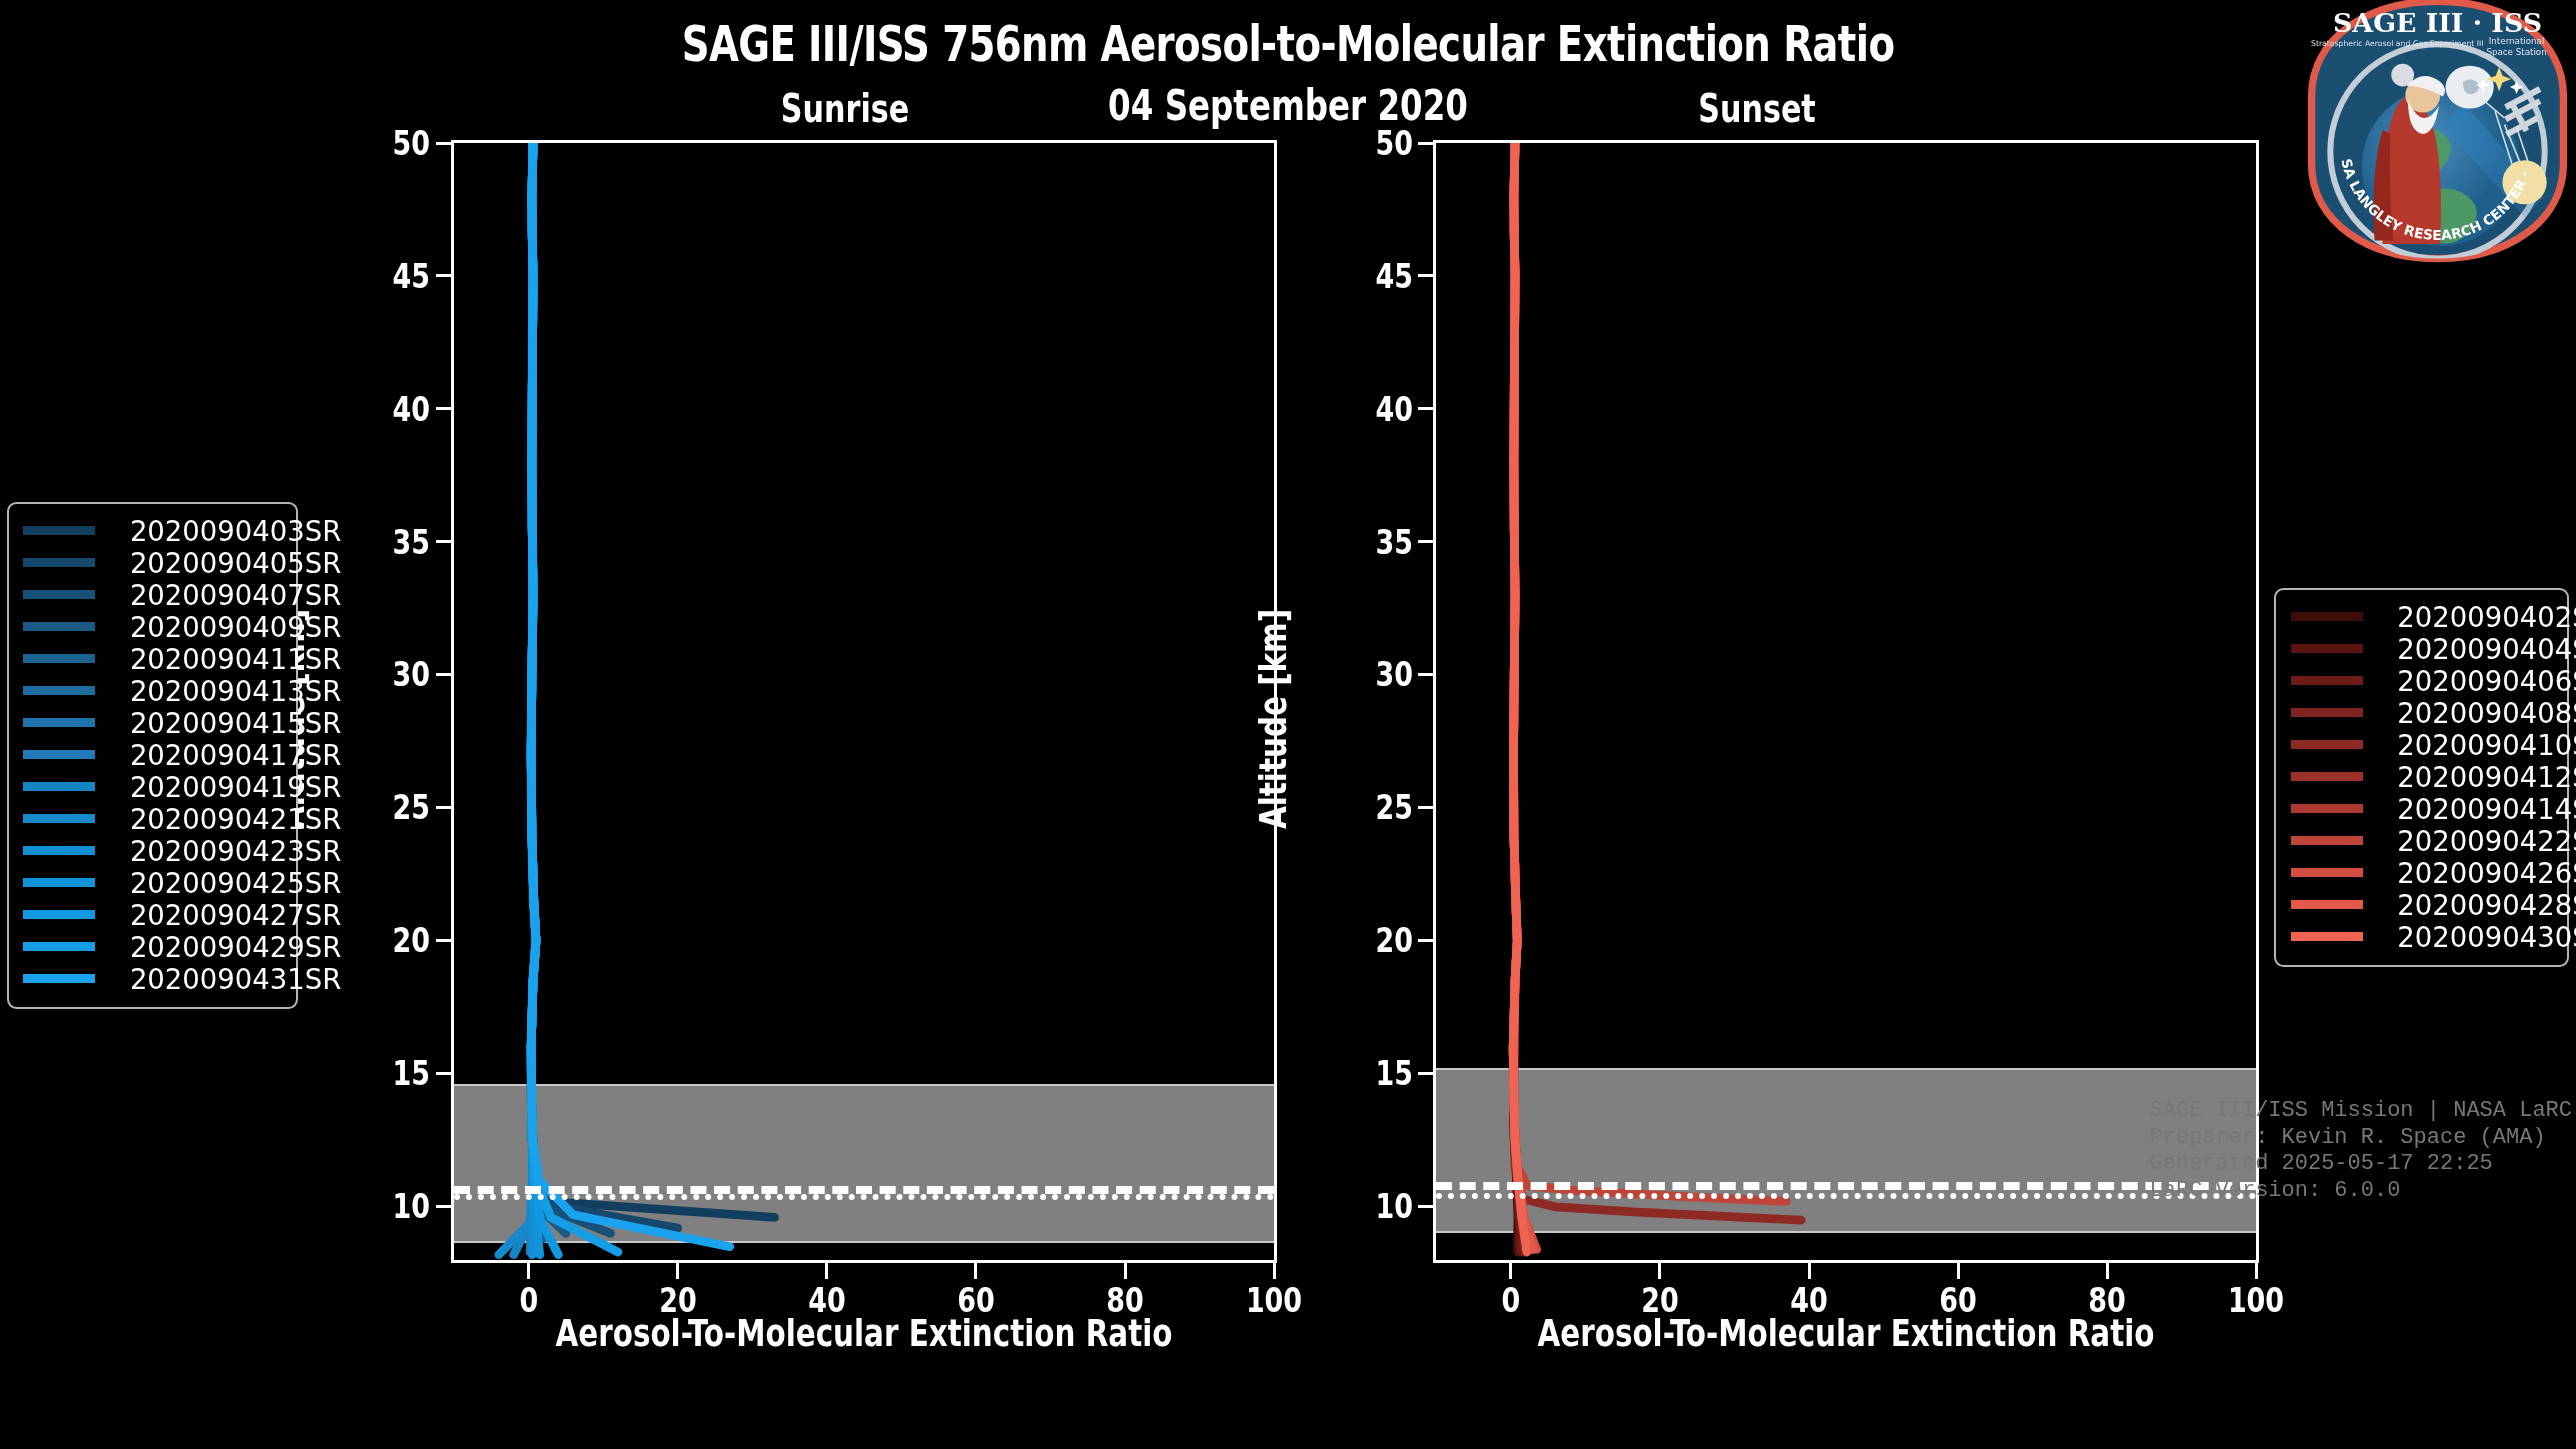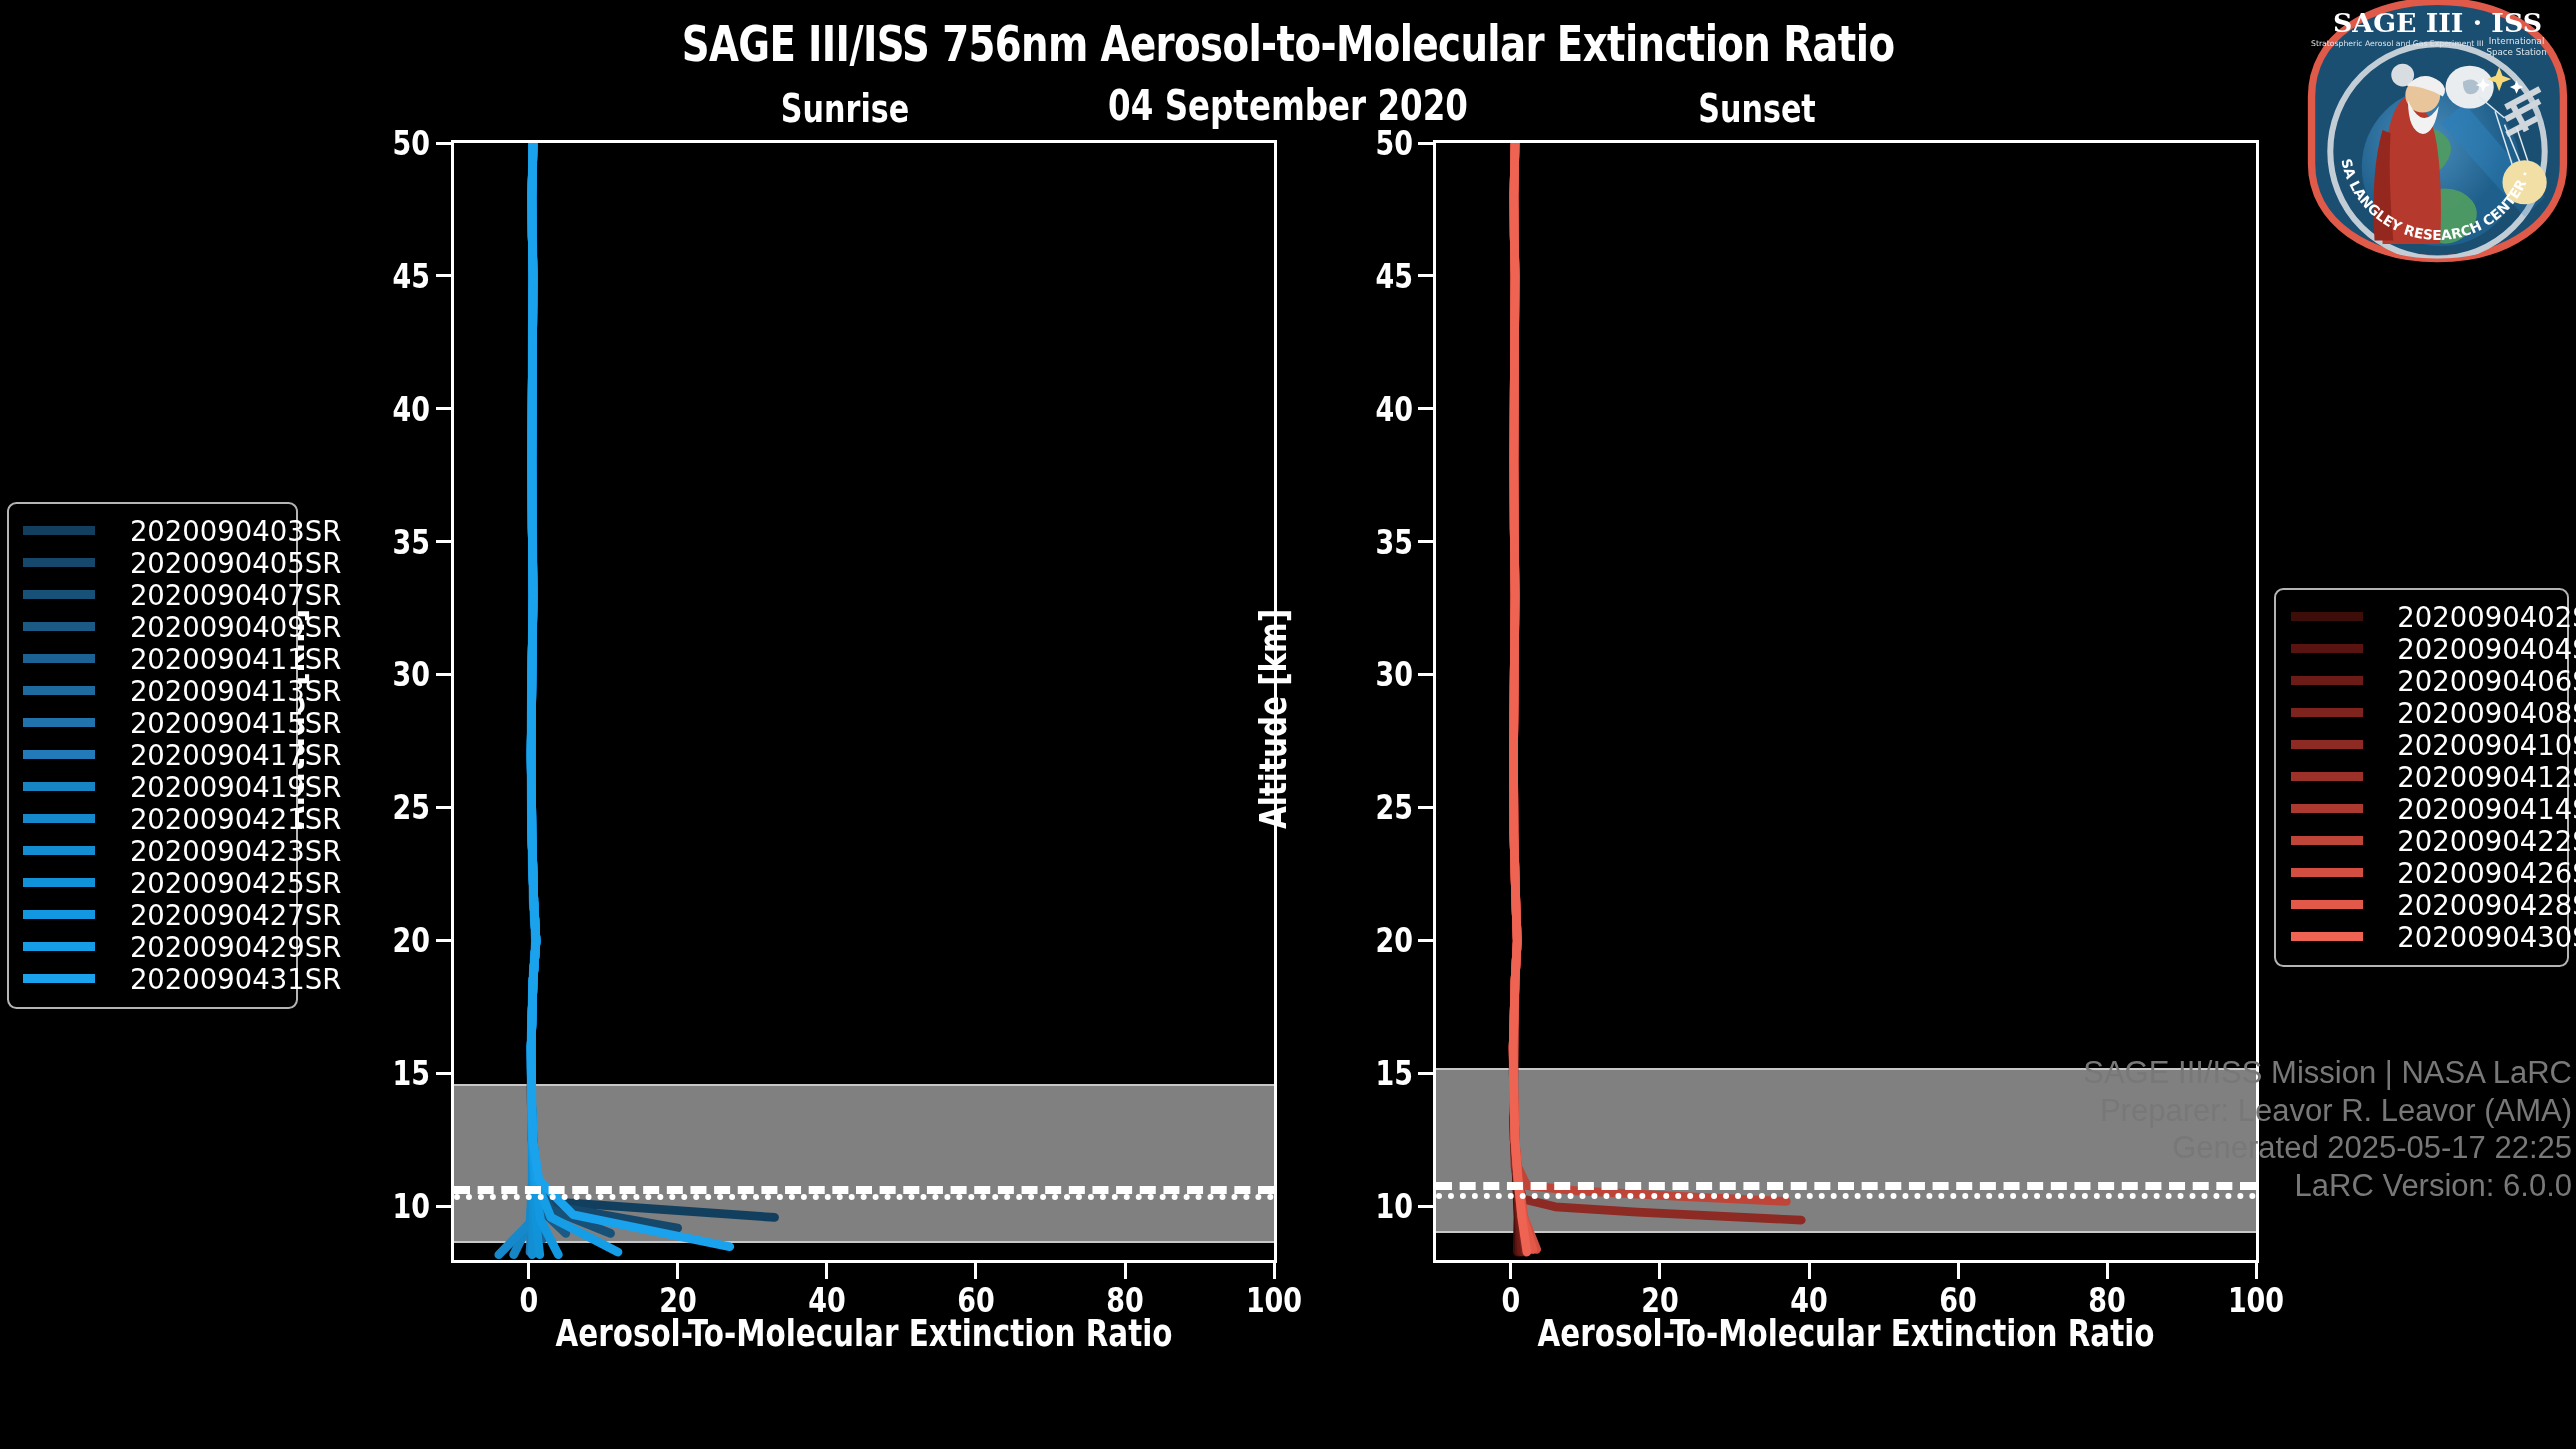--- a/index.html
+++ b/index.html
@@ -112,23 +112,23 @@
   .tropo-row { display: flex; align-items: center; height: 33px; }
   .tropo-key { width: 70px; margin-right: 16px; flex: none; display: flex; align-items: center; justify-content: center; }
   .key-dashed { width: 70px; height: 0; border-top: 8.7px dashed #fff; }
   .key-dotted { width: 70px; height: 0; border-top: 7.4px dotted #fff; }
   .key-range  { width: 70px; height: 23px; background: #787f87; border: 2px solid #c8c8c8; }
   .tropo-text { color: #fff; font-size: 27.5px; font-family: "DejaVu Sans", sans-serif; white-space: nowrap; }
 
   
   #credits {
     position: absolute; right: 4px; bottom: 4px;
-    text-align: right;
-    color: #787878; font-size: 31px; line-height: 1.22;
-    font-family: Liberation Sans, sans-serif;
+    text-align: left;
+    color: #787878; font-size: 22px; line-height: 1.22;
+    font-family: Liberation Mono, monospace;
   }
 
   
   #logo { position: absolute; left: 2302px; top: -4px; width: 271px; height: 268px; }
 </style>
 </head>
 <body>
 
 <div id="root">
 
@@ -352,21 +352,21 @@
       </div>
       <div class="legend-row">
         <span class="legend-swatch" style="background: rgb(239, 99, 82);"></span>
         <span class="legend-text">2020090430SS</span>
       </div>
     </div>
 
 
   <div id="credits">
       <div class="credit-line">SAGE III/ISS Mission | NASA LaRC</div>
-      <div class="credit-line">Preparer: Leavor R. Leavor (AMA)</div>
+      <div class="credit-line">Preparer: Kevin R. Space (AMA)</div>
       <div class="credit-line">Generated 2025-05-17 22:25</div>
       <div class="credit-line">LaRC Version: 6.0.0</div>
     </div>
 
   <svg id="logo" viewBox="0 0 400 400">
     <defs>
       <clipPath id="patchclip">
         <path d="M200 8 C300 8 388 60 388 150 L388 250 C388 340 300 392 200 392 C100 392 12 340 12 250 L12 150 C12 60 100 8 200 8 Z"></path>
       </clipPath>
       <radialGradient id="earthg" cx="40%" cy="35%">

